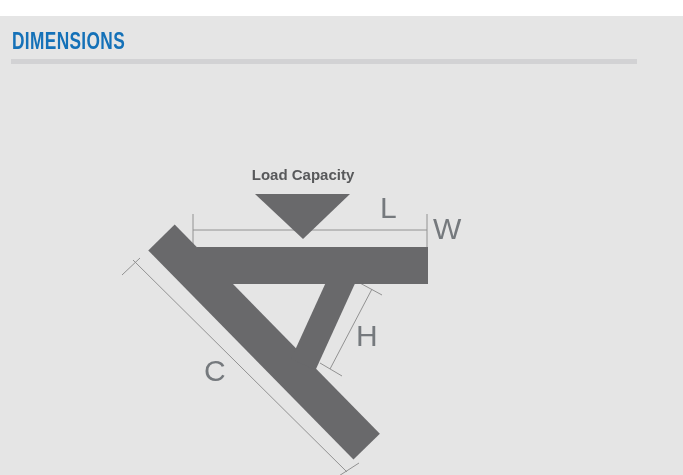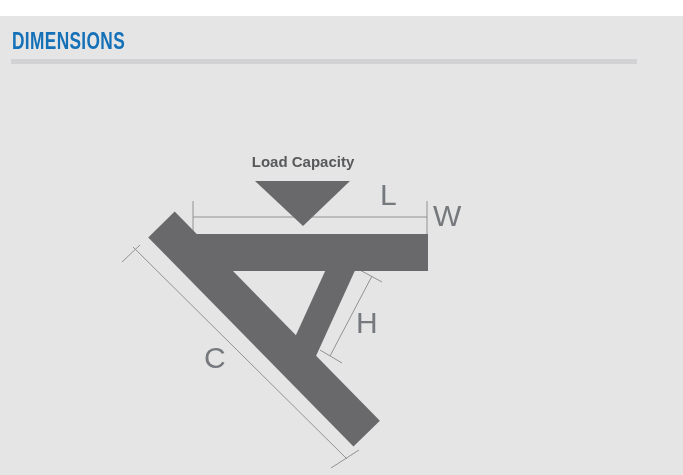--- a/index.html
+++ b/index.html
@@ -34,21 +34,21 @@
     position: absolute;
     left: 11px;
     top: 43px;
     width: 626px;
     height: 5px;
     background: #d2d2d4;
   }
   .diagram {
     position: absolute;
     left: 0;
-    top: 3px;
+    top: 16px;
     width: 683px;
     height: 367px;
   }
   .diagram svg {
     position: absolute;
     left: 0;
     top: 0;
   }
   .bar-shape { fill: #69696b; }
   .dim-stroke { stroke: #929292; stroke-width: 1; fill: none; }

